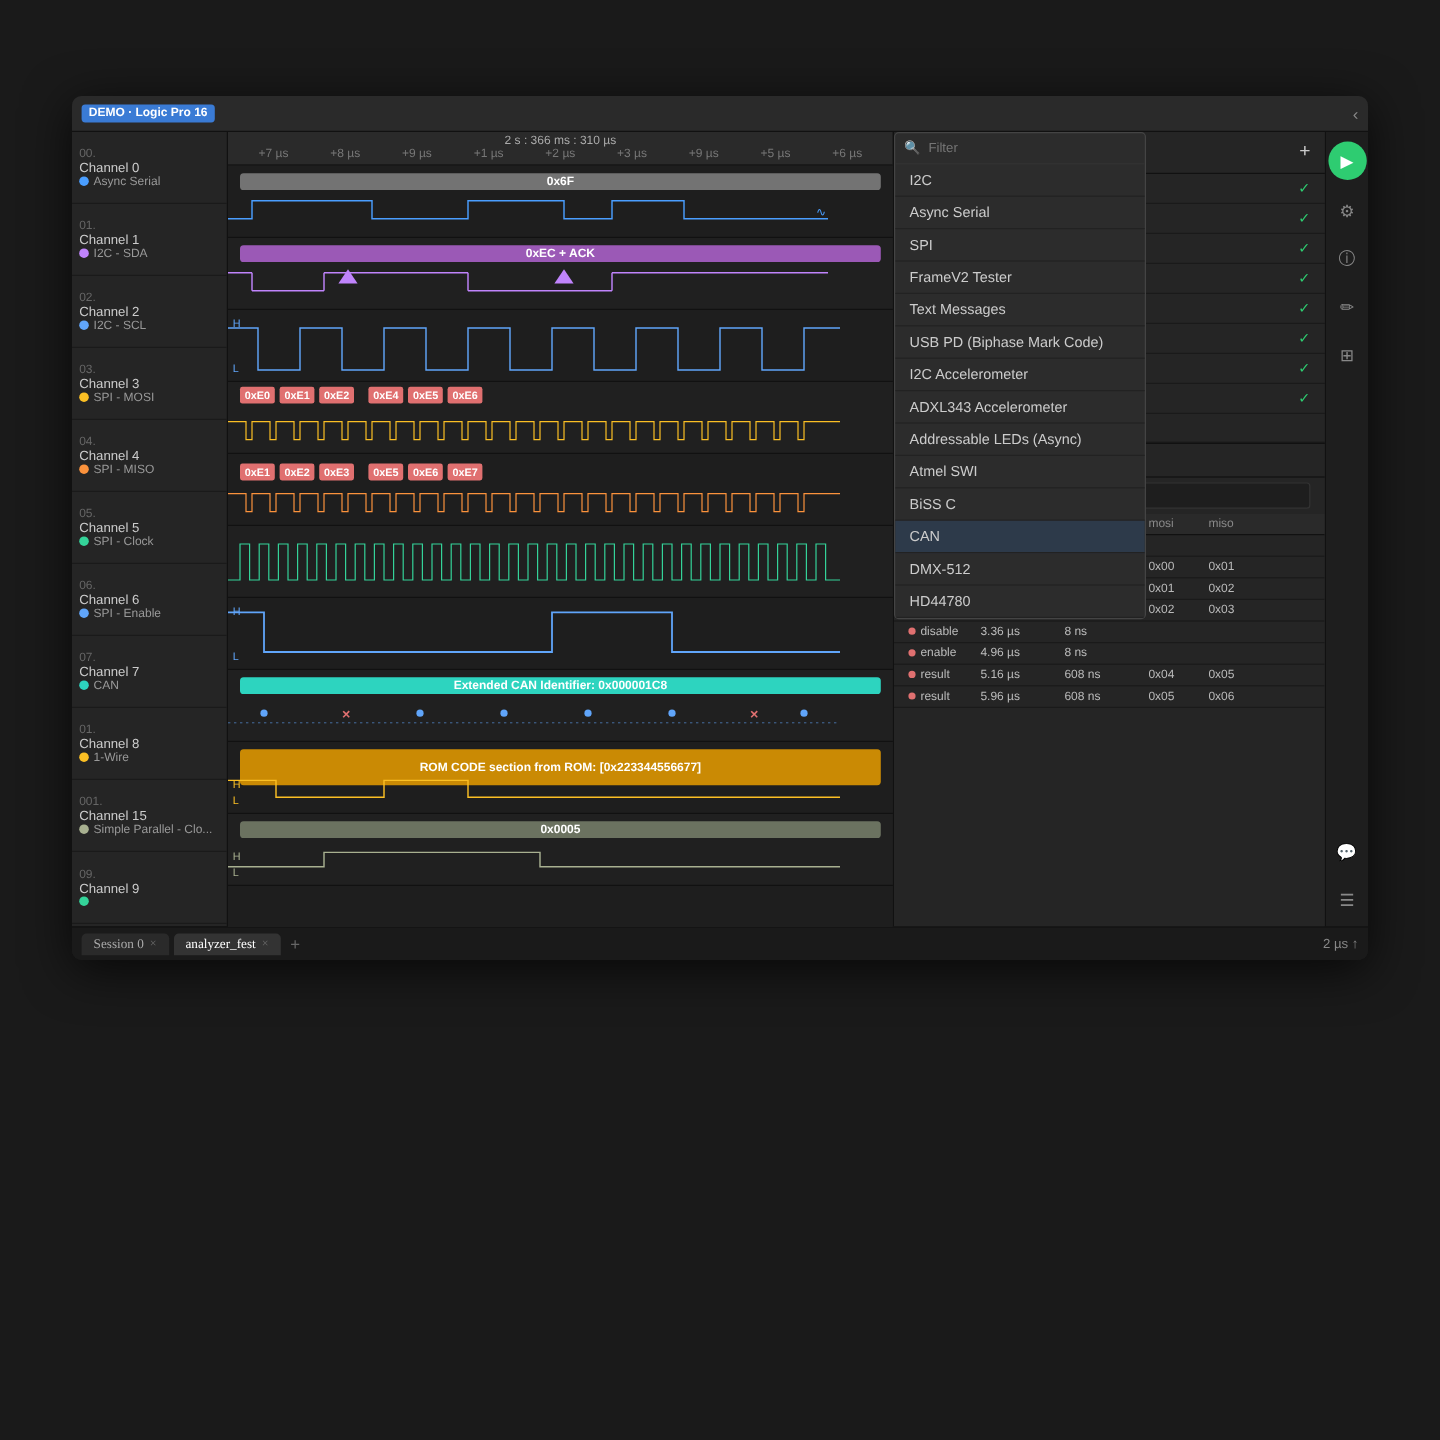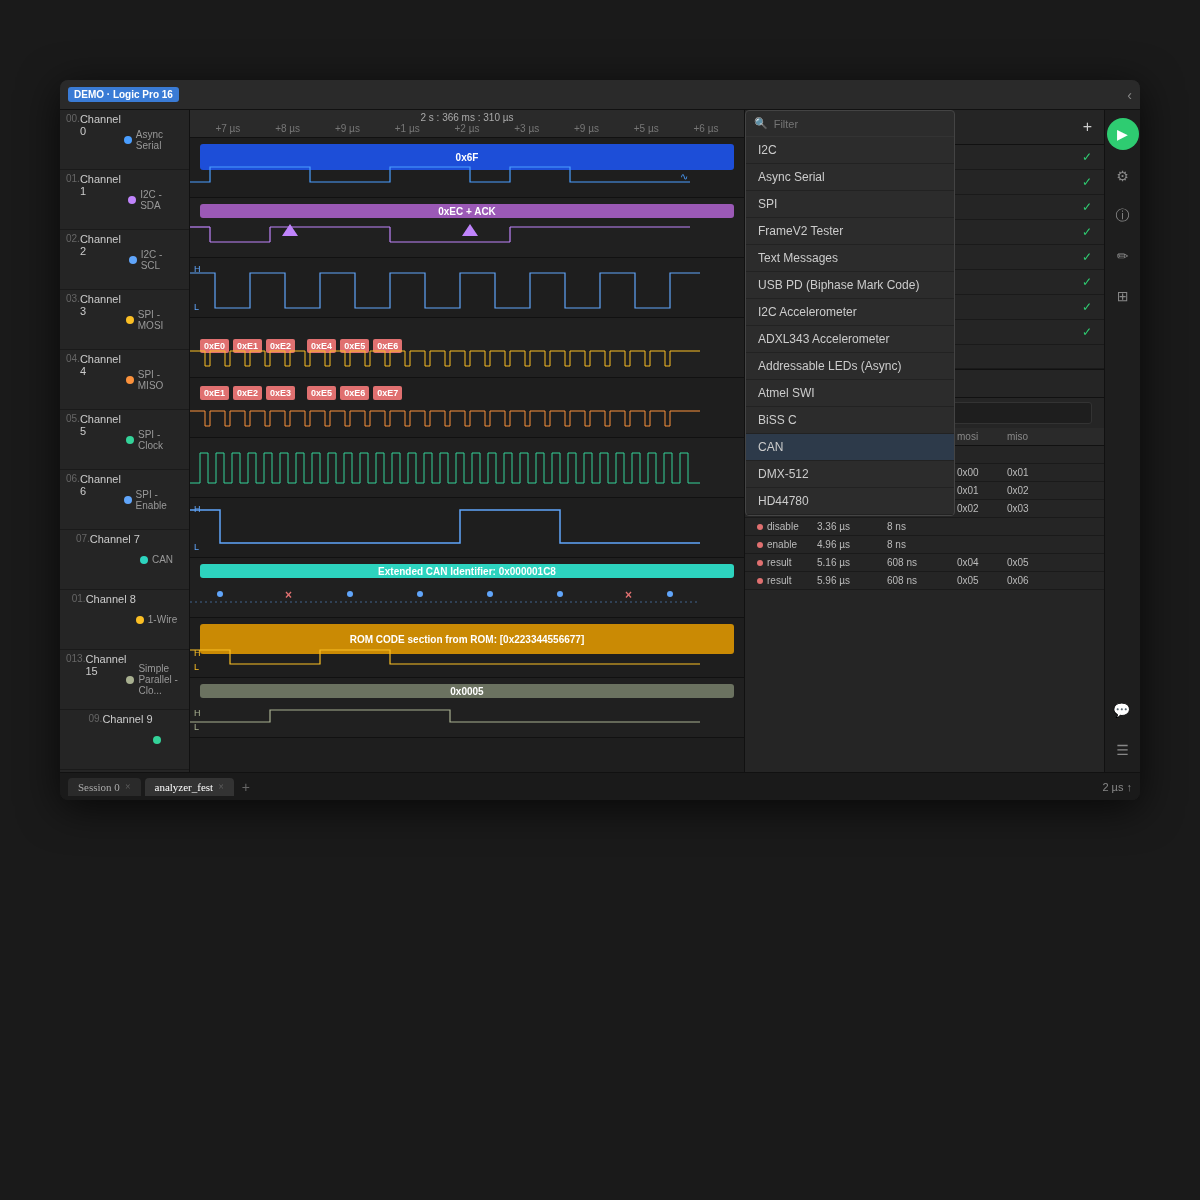--- a/index.html
+++ b/index.html
@@ -69,21 +69,21 @@
     
     .channel-list {
       width: 130px;
       background: #252525;
       border-right: 1px solid #111;
       overflow-y: auto;
       flex-shrink: 0;
     }
     .channel-item {
       display: flex;
-      flex-direction: row;
+      flex-direction: column;
       padding: 3px 6px;
       border-bottom: 1px solid #1a1a1a;
       height: 60px;
       justify-content: center;
     }
     .channel-num {
       color: #666;
       font-size: 10px;
     }
     .channel-name {
@@ -544,21 +544,21 @@
           </span>
         </div>
         <div class="channel-item">
           <span class="channel-num">01.</span>
           <span class="channel-name">Channel 8</span>
           <span class="channel-type">
             <span class="channel-dot" style="background:#fbbf24;"></span>1-Wire
           </span>
         </div>
         <div class="channel-item">
-          <span class="channel-num">013.</span>
+          <span class="channel-num">001.</span>
           <span class="channel-name">Channel 15</span>
           <span class="channel-type">
             <span class="channel-dot" style="background:#a8b090;"></span>Simple Parallel - Clo...
           </span>
         </div>
         <div class="channel-item">
           <span class="channel-num">09.</span>
           <span class="channel-name">Channel 9</span>
           <span class="channel-type">
             <span class="channel-dot" style="background:#34d399;"></span>
@@ -579,21 +579,21 @@
             <span class="time-tick">+3 µs</span>
             <span class="time-tick">+9 µs</span>
             <span class="time-tick">+5 µs</span>
             <span class="time-tick">+6 µs</span>
           </div>
         </div>
 
         <div class="waveform-rows">
 
           <div class="waveform-row">
-            <div class="proto-bar" style="background:#1d4ed8; top:6px; height:26px;">
+            <div class="proto-bar" style="background:#737373; top:6px; height:14px;">
               <span>0x6F</span>
             </div>
             <svg class="signal-svg" style="top:24px; height:30px;">
               <polyline points="0,20 20,20 20,5 120,5 120,20 200,20 200,5 280,5 280,20 320,20 320,5 380,5 380,20 500,20" stroke="#4a9eff" fill="none" stroke-width="1.2"></polyline>
               <text x="490" y="18" fill="#4a9eff" font-size="10">∿</text>
             </svg>
           </div>
 
           <div class="waveform-row">
             <div class="proto-bar" style="background:#9b59b6; top:6px; height:14px;">
@@ -617,21 +617,21 @@
 
           <div class="waveform-row">
             <svg class="signal-svg">
               <text x="4" y="14" fill="#60a5fa" font-size="9">H</text>
               <text x="4" y="52" fill="#60a5fa" font-size="9">L</text>
               <polyline points="0,15 25,15 25,50 60,50 60,15 95,15 95,50 130,50 130,15 165,15 165,50 200,50 200,15 235,15 235,50 270,50 270,15 305,15 305,50 340,50 340,15 375,15 375,50 410,50 410,15 445,15 445,50 480,50 480,15 510,15" stroke="#60a5fa" fill="none" stroke-width="1.2"></polyline>
             </svg>
           </div>
 
           <div class="waveform-row">
-            <div class="decoded-boxes" style="top:21px;">
+            <div class="decoded-boxes" style="top:4px;">
               <span class="decoded-box">0xE0</span>
               <span class="decoded-box">0xE1</span>
               <span class="decoded-box">0xE2</span>
               <span class="decoded-box" style="margin-left:8px;">0xE4</span>
               <span class="decoded-box">0xE5</span>
               <span class="decoded-box">0xE6</span>
             </div>
             <svg class="signal-svg" style="top:28px; height:30px;">
               <polyline points="0,5 15,5 15,20 20,20 20,5 35,5 35,20 40,20 40,5 55,5 55,20 60,20 60,5 75,5 75,20 80,20 80,5 95,5 95,20 100,20 100,5 115,5 115,20 120,20 120,5 135,5 135,20 140,20 140,5 155,5 155,20 160,20 160,5 175,5 175,20 180,20 180,5 195,5 195,20 200,20 200,5 215,5 215,20 220,20 220,5 235,5 235,20 240,20 240,5 255,5 255,20 260,20 260,5 275,5 275,20 280,20 280,5 295,5 295,20 300,20 300,5 315,5 315,20 320,20 320,5 335,5 335,20 340,20 340,5 355,5 355,20 360,20 360,5 375,5 375,20 380,20 380,5 395,5 395,20 400,20 400,5 415,5 415,20 420,20 420,5 435,5 435,20 440,20 440,5 455,5 455,20 460,20 460,5 475,5 475,20 480,20 480,5 510,5" stroke="#fbbf24" fill="none" stroke-width="1"></polyline>
             </svg>

